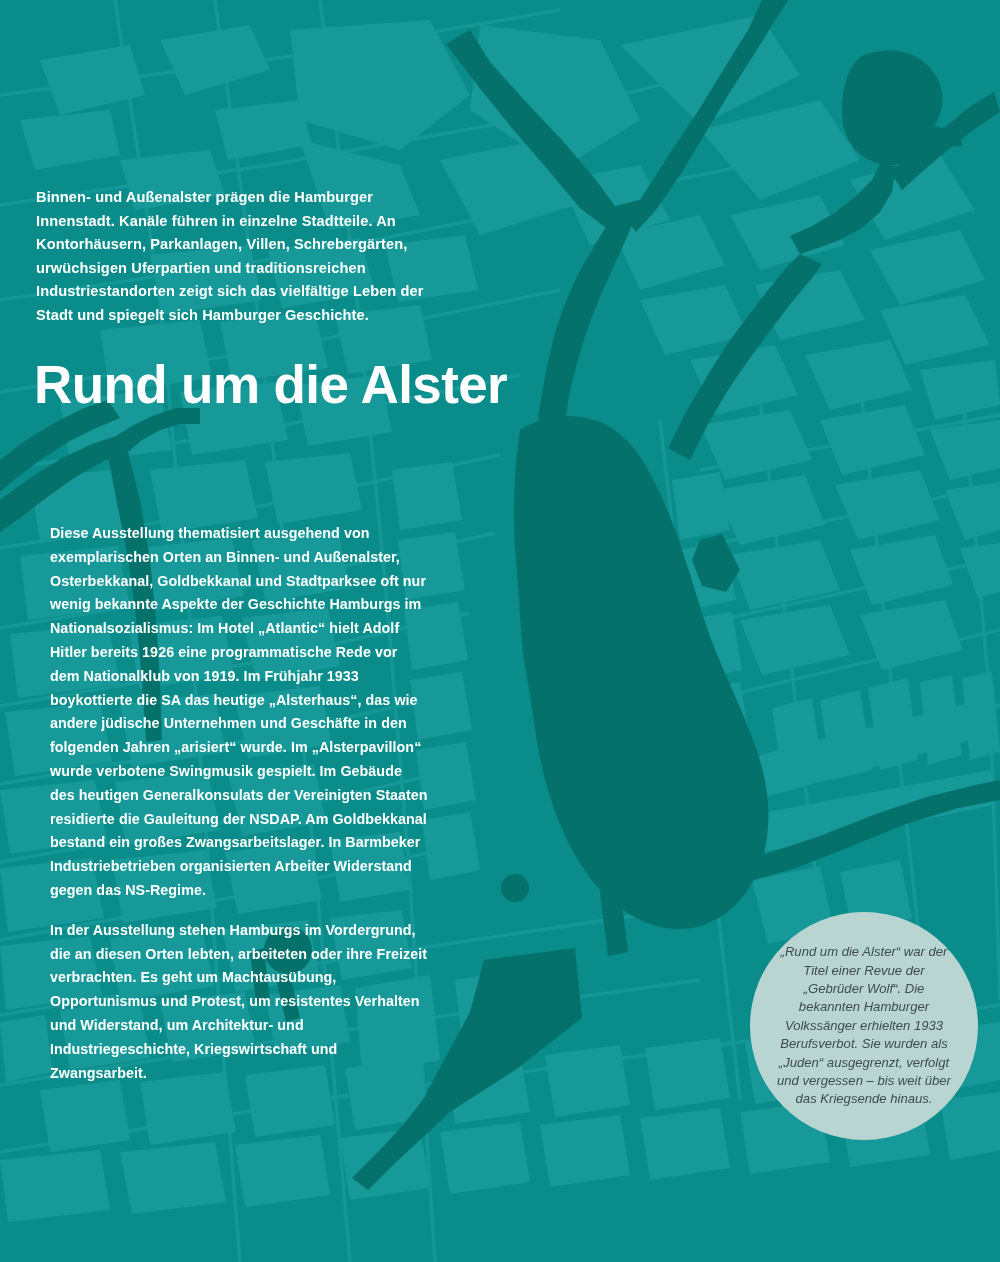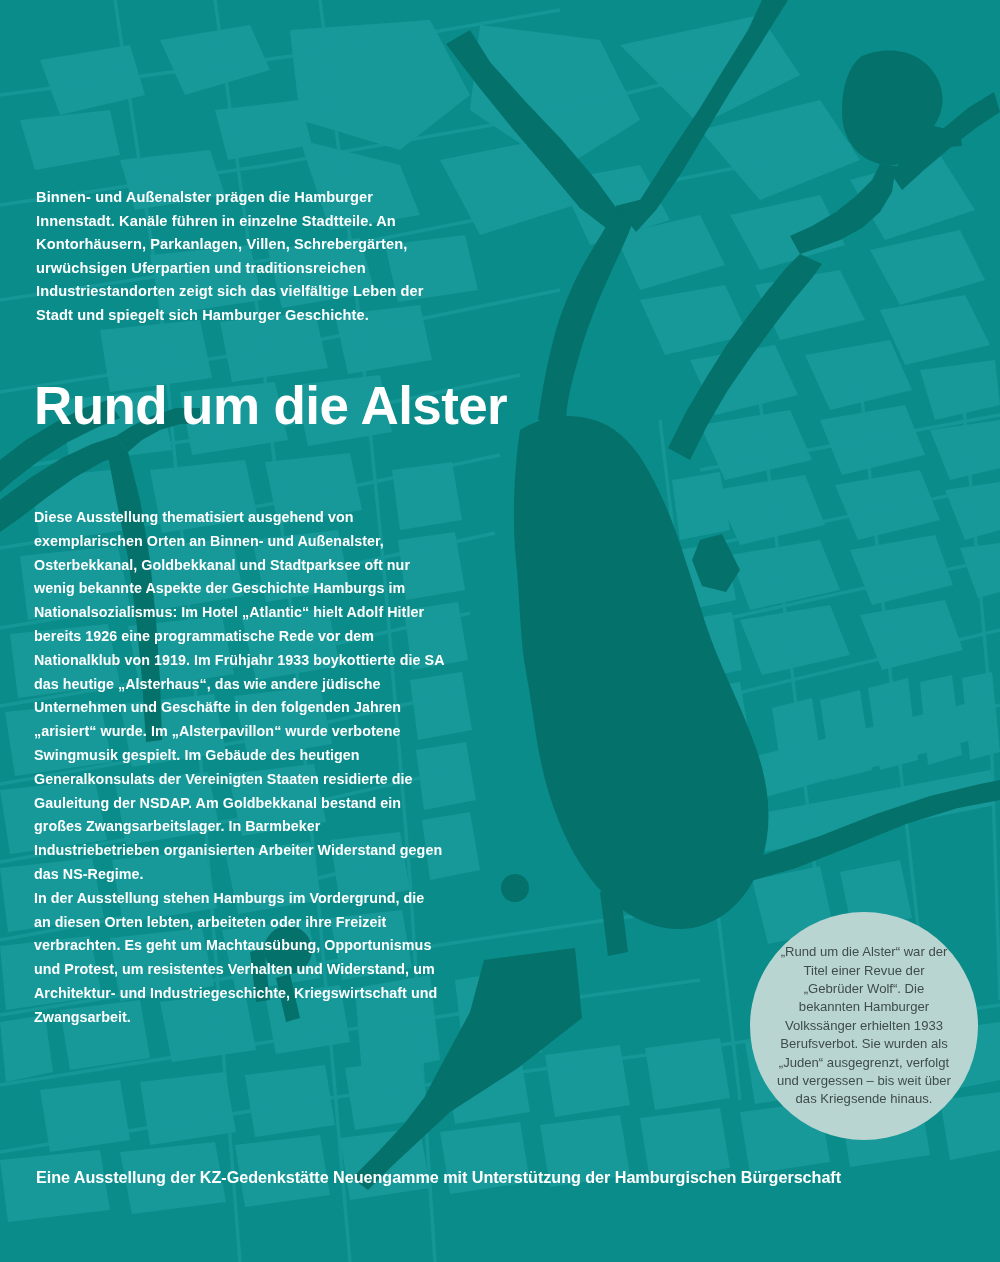--- a/index.html
+++ b/index.html
@@ -37,21 +37,21 @@
     width:400px;
     color:#ffffff;
     font-size:14.6px;
     font-weight:bold;
     line-height:23.6px;
     letter-spacing:0.1px;
   }
 
   .title {
     position:absolute;
-    left:34px; top:379px;
+    left:34px; top:358px;
     color:#ffffff;
     font-size:53px;
     font-weight:bold;
     letter-spacing:-0.6px;
     line-height:1;
     white-space:nowrap;
   }
 
   .subtitle {
     position:absolute;
@@ -67,40 +67,41 @@
   .body-text {
     position:absolute;
     left:34px; top:506px;
     width:410px;
     color:#ffffff;
     font-size:14.3px;
     font-weight:bold;
     line-height:23.8px;
     letter-spacing:0.05px;
   }
-  .body-text p { margin:0; }
+  .body-text p { margin:16px; }
 
   .circle-note {
     position:absolute;
     left:750px; top:912px;
     width:228px; height:228px;
     border-radius:50%;
     background:#b9d5d1;
     display:flex;
     align-items:center;
     justify-content:center;
     padding:0 26px;
     z-index:4;
   }
   .circle-note .circle-text {
     color:#3f4c4c;
     font-size:13.1px;
     font-weight:normal;
     line-height:18.4px;
     text-align:center;
+    font-style:italic;
   }
 
   .footer {
     position:absolute;
     left:36px; top:1168px;
     color:#ffffff;
     font-size:16.2px;
     font-weight:bold;
     letter-spacing:-0.05px;
     white-space:nowrap;
@@ -359,15 +360,14 @@
 
     <div class="body-text">
       <p>Diese Ausstellung thematisiert ausgehend von exemplarischen Orten an Binnen- und Außenalster, Osterbekkanal, Goldbekkanal und Stadtparksee oft nur wenig bekannte Aspekte der Geschichte Hamburgs im Nationalsozialismus: Im Hotel „Atlantic“ hielt Adolf Hitler bereits 1926 eine programmatische Rede vor dem Nationalklub von 1919. Im Frühjahr 1933 boykottierte die SA das heutige „Alsterhaus“, das wie andere jüdische Unternehmen und Geschäfte in den folgenden Jahren „arisiert“ wurde. Im „Alsterpavillon“ wurde verbotene Swingmusik gespielt. Im Gebäude des heutigen Generalkonsulats der Vereinigten Staaten residierte die Gauleitung der NSDAP. Am Goldbekkanal bestand ein großes Zwangsarbeitslager. In Barmbeker Industriebetrieben organisierten Arbeiter Widerstand gegen das NS-Regime.</p>
       <p>In der Ausstellung stehen Hamburgs im Vordergrund, die an diesen Orten lebten, arbeiteten oder ihre Freizeit verbrachten. Es geht um Machtausübung, Opportunismus und Protest, um resistentes Verhalten und Widerstand, um Architektur- und Industriegeschichte, Kriegswirtschaft und Zwangsarbeit.</p>
     </div>
 
     <div class="circle-note">
       <div class="circle-text">„Rund um die Alster“ war der Titel einer Revue der „Gebrüder Wolf“. Die bekannten Hamburger Volkssänger erhielten 1933 Berufsverbot. Sie wurden als „Juden“ ausgegrenzt, verfolgt und vergessen – bis weit über das Kriegsende hinaus.</div>
     </div>
 
-    <div class="footer">Eine Ausstellung der KZ-Gedenkstätte Neuengamme mit Unterstützung der Hamburgischen Bürgerschaft</div>
   </div>
 </div>
 
 </body></html>

